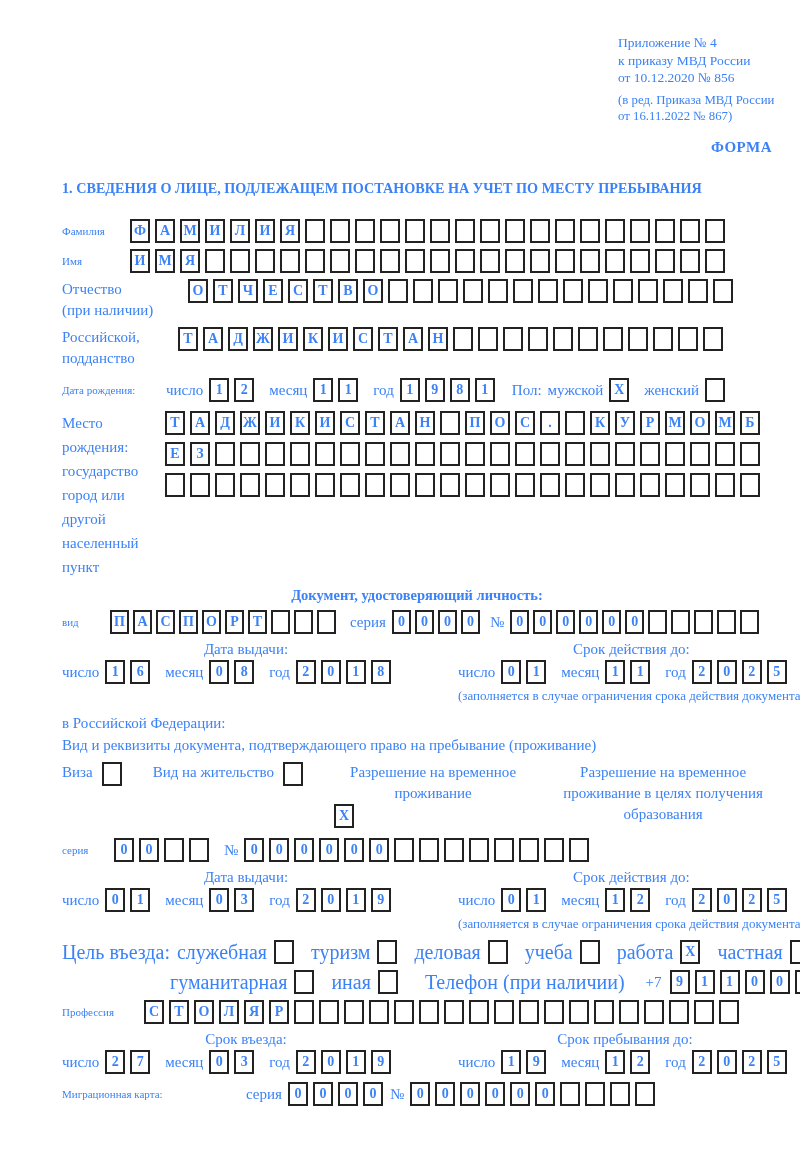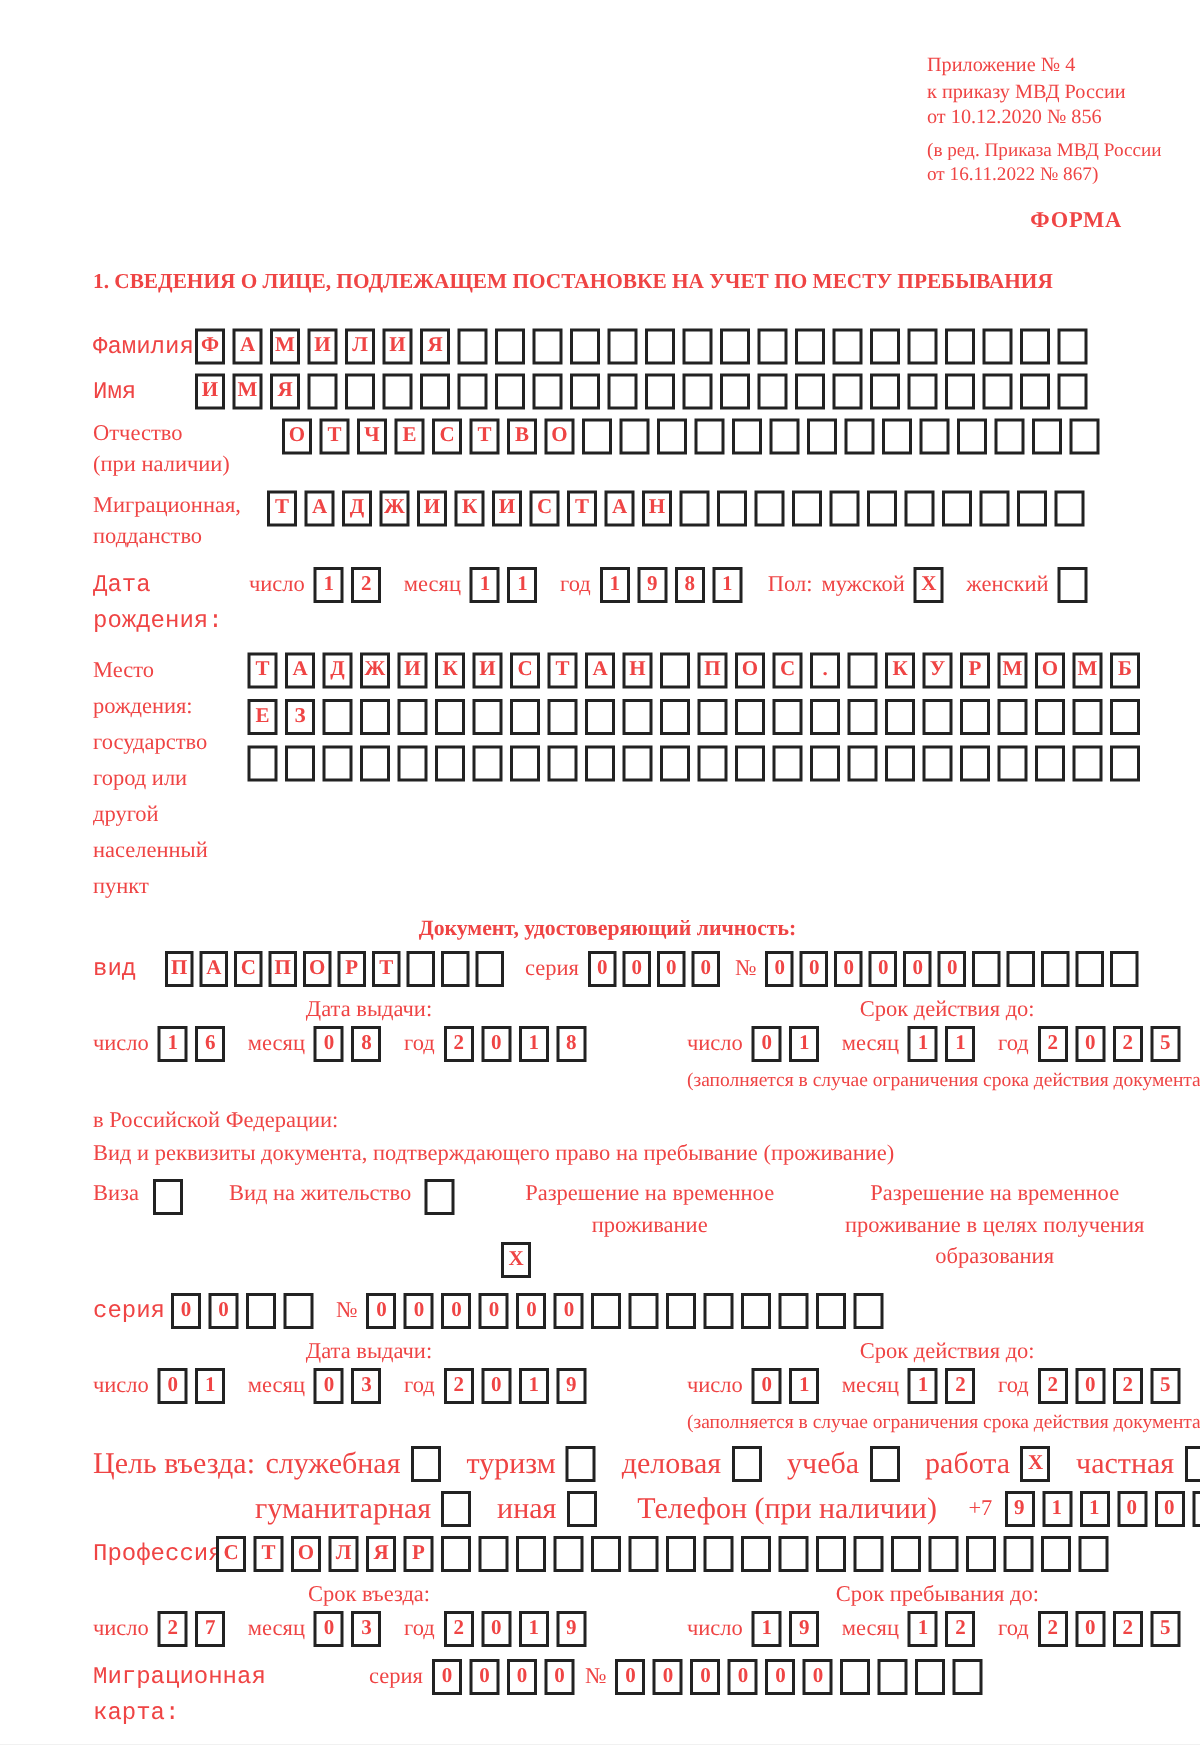--- a/index.html
+++ b/index.html
@@ -1,31 +1,31 @@
 <!DOCTYPE html>
 <html><head>
 <meta charset="utf-8">
 <style>
   html,body{margin:0;padding:0;background:#e8e8e8;}
   .page{
     width:800px;height:1163px;margin:0 auto;background:#ffffff;
-    font-family:"Liberation Serif","DejaVu Serif",serif;color:#ef4444;
-    box-sizing:border-box;padding:34px 52px 0 62px;position:relative;overflow:hidden;
+    font-family:"Liberation Serif","DejaVu Serif",serif;color:#3b82f6;
+    box-sizing:border-box;padding:34px 28px 0 62px;position:relative;overflow:hidden;
   }
   
   .appendix{margin-left:556px;font-size:13.5px;line-height:1.3;white-space:nowrap;}
   .appendix .ed{font-size:12.8px;}
   .appendix .gap{height:5px;}
   .forma{text-align:right;font-weight:bold;font-size:15px;margin-top:14px;letter-spacing:.5px;}
   .title{text-align:center;font-weight:bold;font-size:15.5px;line-height:1.45;margin-top:14px;}
   .blankline{display:inline-block;width:58px;border-bottom:2px solid #333;margin-left:10px;vertical-align:baseline;}
   .sec{font-weight:bold;font-size:14.2px;margin-top:24px;}
   
   .row{display:flex;align-items:flex-start;margin-top:6px;}
-  .lbl{font-size:16px;line-height:24px;flex:none;font-family:Liberation Mono, monospace;}
+  .lbl{font-size:11px;line-height:24px;flex:none;}
   .lblcol{flex:none;font-size:15px;line-height:21px;}
   .w68{width:68px;}
   .w126{width:126px;}
   .w116{width:116px;}
   .cells{display:flex;flex:none;}
   .cell{
     width:20px;height:24px;border:2px solid #222;box-sizing:border-box;margin-right:5px;
     display:flex;align-items:center;justify-content:center;
     font-size:14px;font-weight:bold;flex:none;background:#fff;
   }
@@ -164,21 +164,21 @@
         <span class="cell"></span>
         <span class="cell"></span>
         <span class="cell"></span>
         <span class="cell"></span>
         <span class="cell"></span>
       </span>
   </div>
 
   <div class="row">
     <div class="lblcol w116">
-      <div>Миграционная,</div>
+      <div>Российской,</div>
       <div>подданство</div>
     </div>
     <span class="cells">
         <span class="cell">Т</span>
         <span class="cell">А</span>
         <span class="cell">Д</span>
         <span class="cell">Ж</span>
         <span class="cell">И</span>
         <span class="cell">К</span>
         <span class="cell">И</span>

